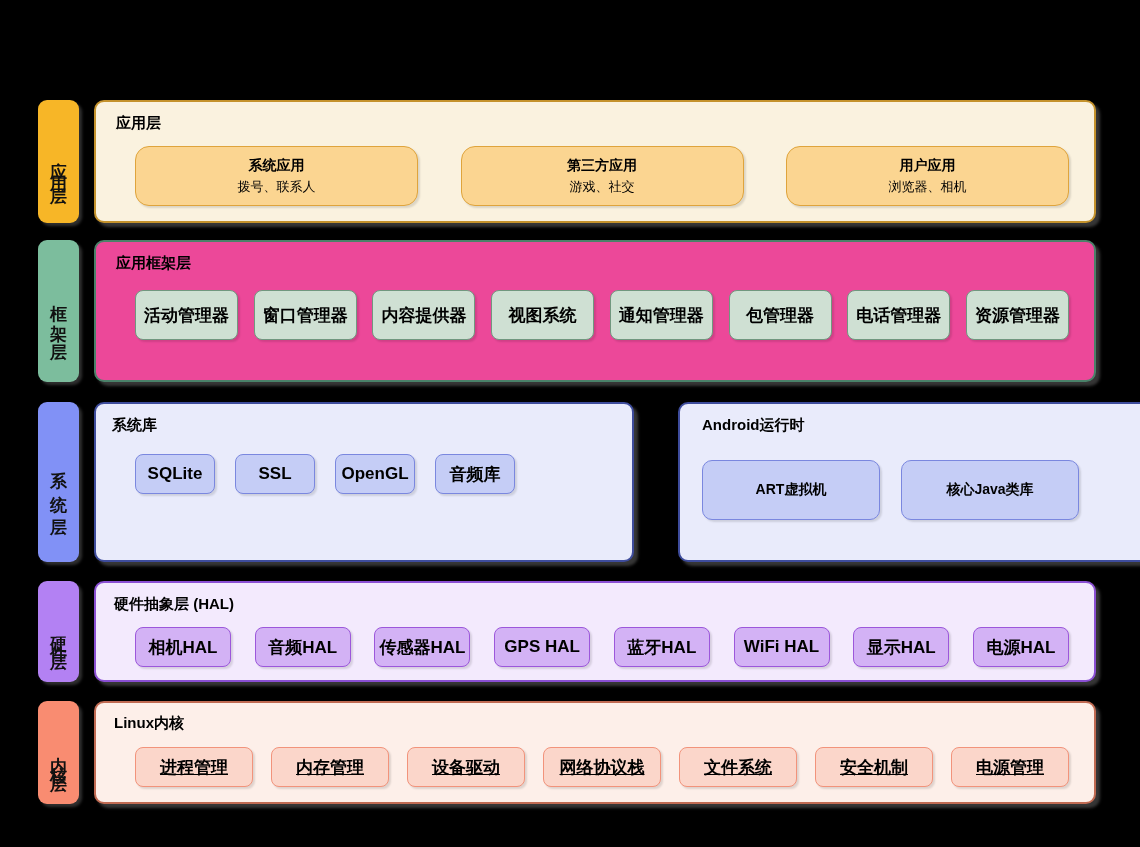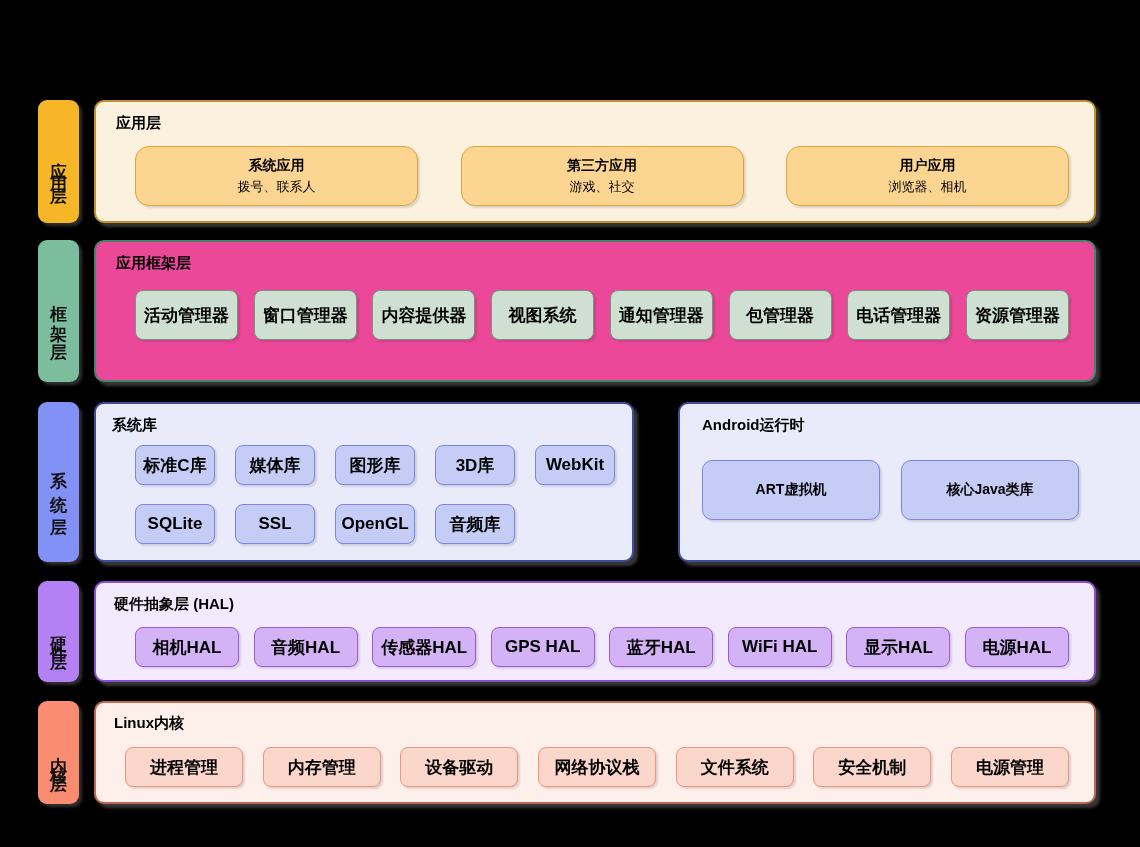--- a/index.html
+++ b/index.html
@@ -66,28 +66,28 @@
     display:flex;align-items:center;justify-content:center;box-sizing:border-box;
     box-shadow:2px 2px 2px rgba(0,0,0,0.12);
   }
 
   
   .l-hal{top:581px;height:101px;}
   .l-hal .sidebar{background:#B381F3;letter-spacing:9px;padding-top:9px;}
   .l-hal .panel{background:#F3EAFD;border-color:#8A4FD3;}
   .l-hal .panel-title{padding:12px 0 0 18px;}
   .l-hal .cards{margin:13px 25px 0 39px;justify-content:space-between;}
-  .l-hal .chip{width:104px;height:40px;background:#D3B2F5;border:1.5px solid #9C57DB;}
+  .l-hal .chip{width:96px;height:40px;background:#D3B2F5;border:1.5px solid #9C57DB;}
 
   
   .l-ker{top:701px;height:103px;}
   .l-ker .sidebar{background:#F98C71;letter-spacing:10px;padding-top:10px;}
   .l-ker .panel{background:#FDEFE9;border-color:#C06A52;}
   .l-ker .panel-title{padding:11px 0 0 18px;}
-  .l-ker .cards{margin:14px 25px 0 29px;justify-content:space-between;}
+  .l-ker .cards{margin:14px 25px 0 39px;justify-content:space-between;text-decoration:underline;}
   .l-ker .chip{width:118px;height:40px;background:#FBD6CA;border:1.5px solid #F2937B;}
 </style>
 </head>
 <body>
 
 <div id="stage">
 
   <div class="layer-row l-app">
     <div class="sidebar">应用层</div>
     <div class="panel">
@@ -123,27 +123,20 @@
         <div class="chip">电话管理器</div>
         <div class="chip">资源管理器</div>
       </div>
     </div>
   </div>
 
   <div class="layer-row l-sys">
     <div class="sidebar">系统层</div>
     <div class="panel sys-left">
       <div class="panel-title">系统库</div>
-      <div class="sys-row r1">
-        <div class="chip">标准C库</div>
-        <div class="chip">媒体库</div>
-        <div class="chip">图形库</div>
-        <div class="chip">3D库</div>
-        <div class="chip">WebKit</div>
-      </div>
       <div class="sys-row r2">
         <div class="chip">SQLite</div>
         <div class="chip">SSL</div>
         <div class="chip">OpenGL</div>
         <div class="chip">音频库</div>
       </div>
     </div>
     <div class="panel sys-right">
       <div class="panel-title">Android运行时</div>
       <div class="rt-cards">

